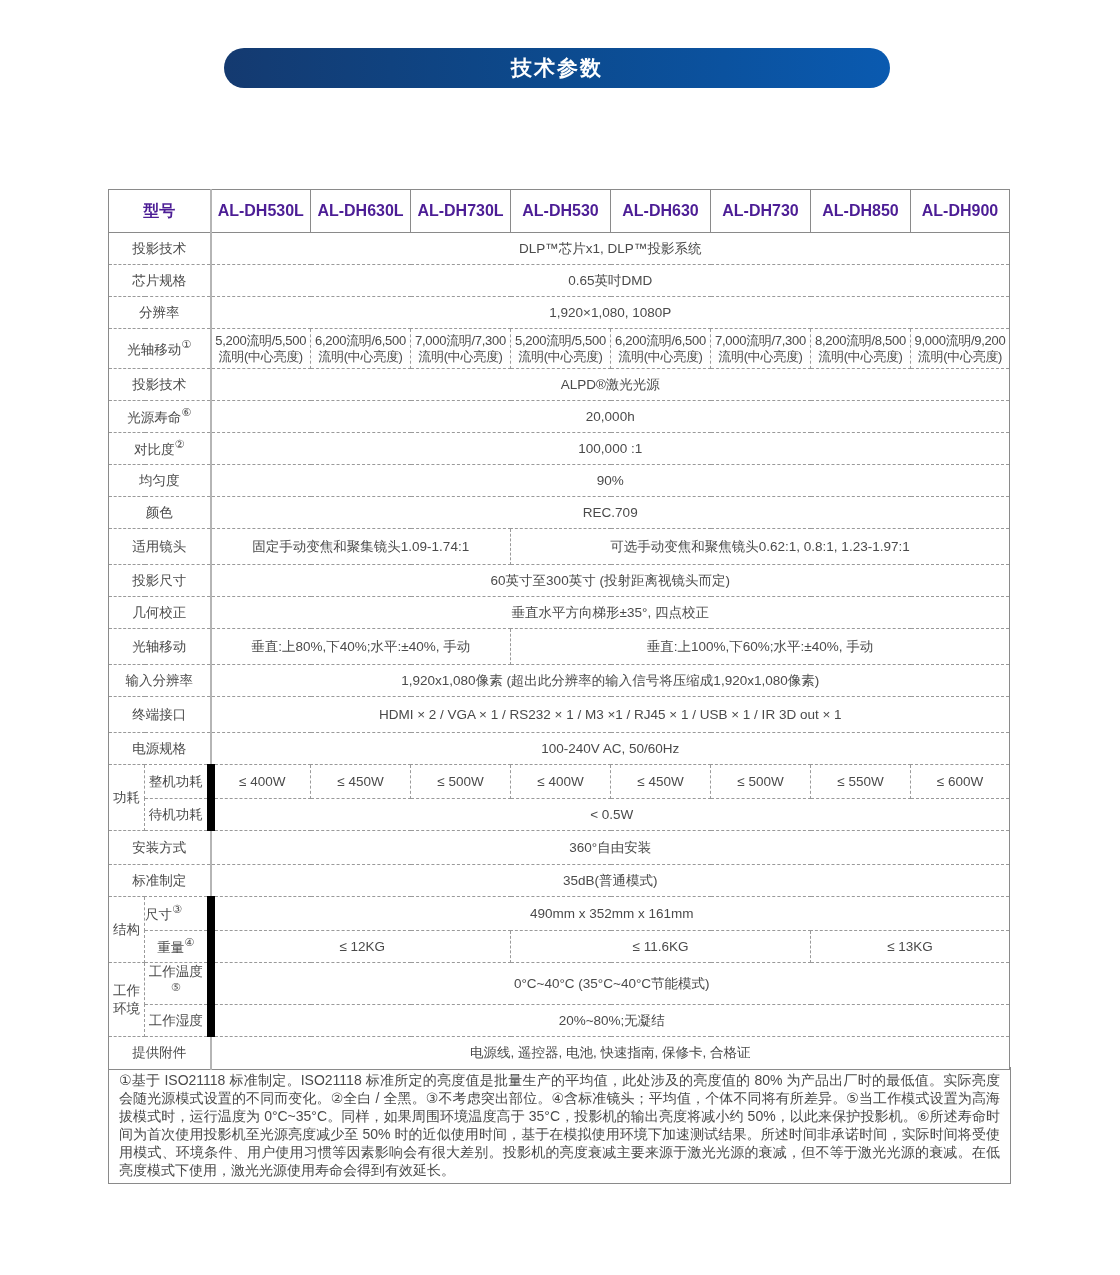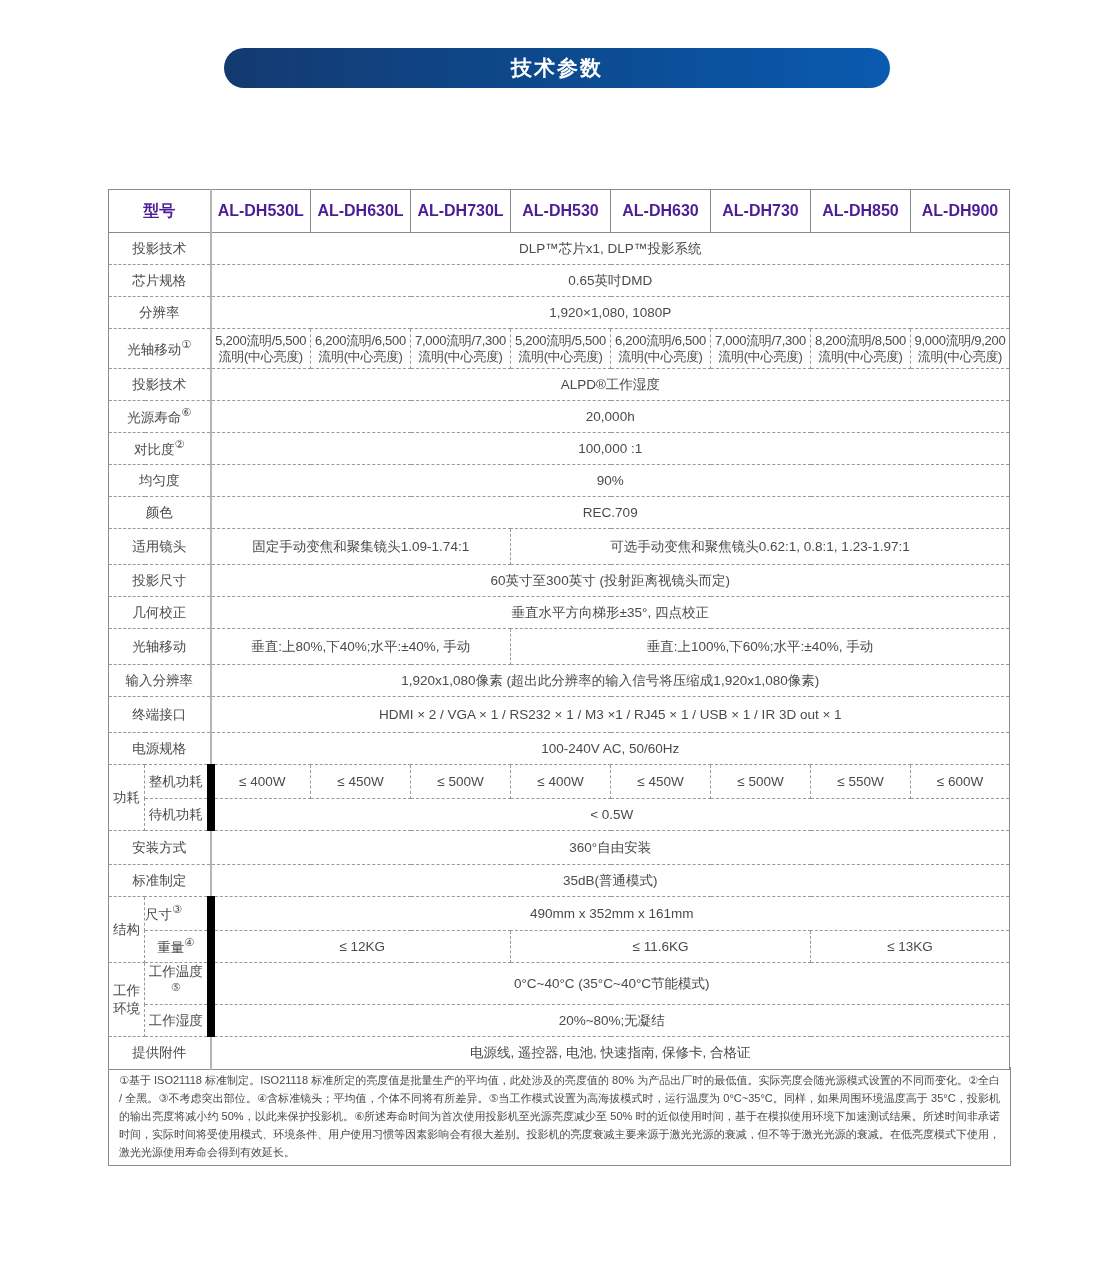--- a/index.html
+++ b/index.html
@@ -32,21 +32,21 @@
   td.vd { border-right:1px dashed #9a9a9a; }
   tr.r { height:32px; }
   tr.r2 { height:40px; }
   .bri { font-size:13px; line-height:16px; letter-spacing:-0.3px; white-space:nowrap; }
   sup.c { font-size:11px; vertical-align:6px; margin-left:0px; }
   tr.last td { border-bottom:1px solid #8a8a8a;margin-left:44px; }
   .notes {
     position:absolute; left:108px; top:1067px; width:881px;
     border:1px solid #8a8a8a; border-top:none;
     padding:4px 10px 4px 10px;
-    font-size:11px; line-height:18px; color:#4a4a4a; text-align:justify;
+    font-size:14px; line-height:18px; color:#4a4a4a; text-align:justify;
   }
 </style>
 </head>
 <body>
 
 <div class="banner">
   <span>技术参数</span>
 </div>
 
 <table class="spec">
@@ -117,21 +117,21 @@
           <div>8,200流明/8,500</div>
           <div>流明(中心亮度)</div>
         </td>
     <td class="bri">
           <div>9,000流明/9,200</div>
           <div>流明(中心亮度)</div>
         </td>
   </tr>
   <tr class="r">
     <td colspan="2" class="lab">投影技术</td>
-    <td colspan="8">ALPD®工作湿度</td>
+    <td colspan="8">ALPD®激光光源</td>
   </tr>
   <tr class="r">
     <td colspan="2" class="lab"><span>光源寿命</span><sup class="c">⑥</sup></td>
     <td colspan="8">20,000h</td>
   </tr>
   <tr class="r">
     <td colspan="2" class="lab"><span>对比度</span><sup class="c">②</sup></td>
     <td colspan="8">100,000 :1</td>
   </tr>
   <tr class="r">

